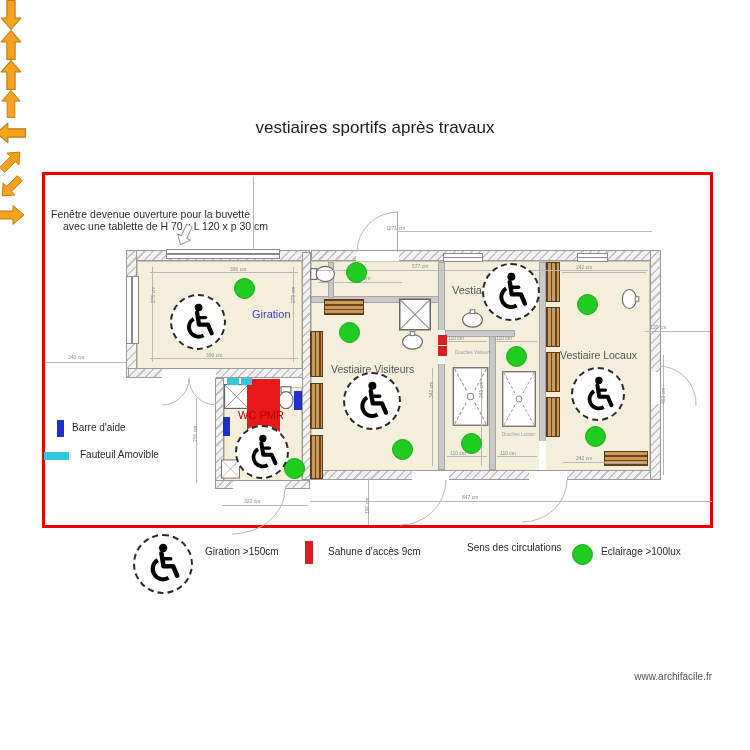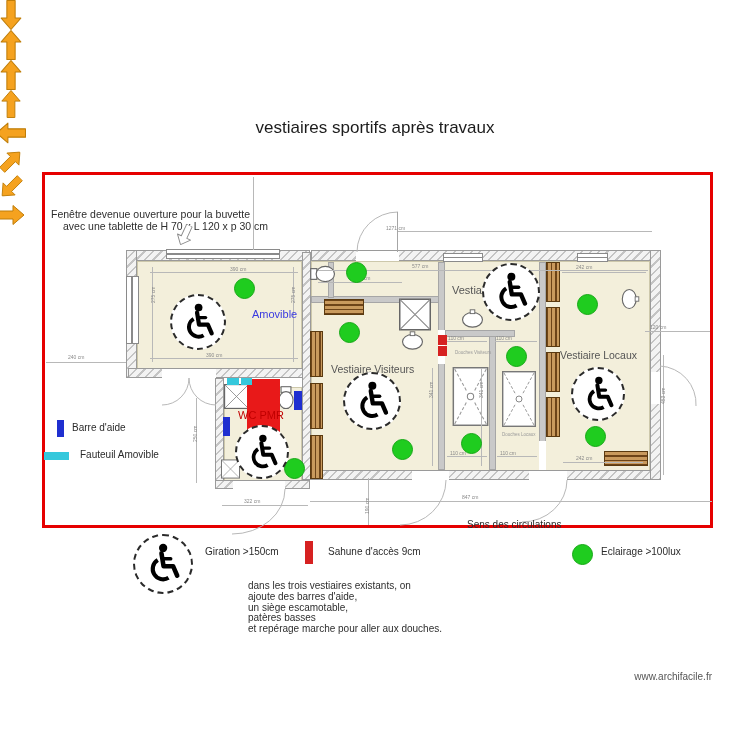--- a/index.html
+++ b/index.html
@@ -231,21 +231,21 @@
   <span class="dim dimv" style="left:428px;top:398px">341 cm</span>
   <span class="dim dimv" style="left:478px;top:398px">341 cm</span>
   <span class="dim" style="left:244px;top:498px">322 cm</span>
   <span class="dim" style="left:462px;top:494px">847 cm</span>
   <span class="dim dimv" style="left:364px;top:514px">190 cm</span>
   <span class="dim dimv" style="left:192px;top:442px">250 cm</span>
   <span class="dim" style="left:650px;top:324px">120 cm</span>
   <span class="dim dimv" style="left:660px;top:404px">453 cm</span>
   <span class="dim" style="left:576px;top:455px">242 cm</span>
 
-  <span class="rlab" style="left:252px;top:308px;font-size:11px;color:#3A3AE0">Amovible</span>
+  <span class="rlab" style="left:252px;top:308px;font-size:11px;color:#3A3AE0">Giration</span>
   <span class="rlab" style="left:238px;top:409px;font-size:11px;color:#C00000;font-weight:normal">WC PMR</span>
   <span class="rlab" style="left:331px;top:363px;font-size:10.5px">Vestiaire Visiteurs</span>
   <span class="rlab" style="left:452px;top:284px;font-size:11px">Vestiaire</span>
   <span class="rlab" style="left:560px;top:349px;font-size:10.5px">Vestiaire Locaux</span>
   <span class="tiny" style="left:455px;top:350px">Douches Visiteurs</span>
   <span class="tiny" style="left:502px;top:432px">Douches Locaux</span>
 
   <div class="dot" style="left:234px;top:278px"></div>
   <div class="dot" style="left:346px;top:262px"></div>
   <div class="dot" style="left:339px;top:322px"></div>
@@ -313,27 +313,20 @@
       <svg>
         <use href="#isa"></use>
       </svg>
     </div>
   <span class="llab" style="left:205px;top:546px">Giration &gt;150cm</span>
   <div class="mark" style="left:305px;top:541px;width:8px;height:23px"></div>
   <span class="llab" style="left:328px;top:546px">Sahune d'accès 9cm</span>
   <div class="arrow" style="left:437px;top:539px;width:20px;height:30px;transform:rotate(90deg)"><svg width="100%" height="100%">
         <use href="#oarrow"></use>
       </svg></div>
-  <span class="llab" style="left:467px;top:519px">Sens des circulations</span>
+  <span class="llab" style="left:467px;top:542px">Sens des circulations</span>
   <div class="dot" style="left:572px;top:544px"></div>
   <span class="llab" style="left:601px;top:546px">Eclairage &gt;100lux</span>
 
-  <div class="notes" style="left:248px;top:581px">
-    <div>dans les trois vestiaires existants, on</div>
-    <div>ajoute des barres d'aide,</div>
-    <div>un siège escamotable,</div>
-    <div>patères basses</div>
-    <div>et repérage marche pour aller aux douches.</div>
-  </div>
 
   <div class="footer" style="left:560px;top:671px;width:152px">www.archifacile.fr</div>
 
 </div>
 
 </body></html>

